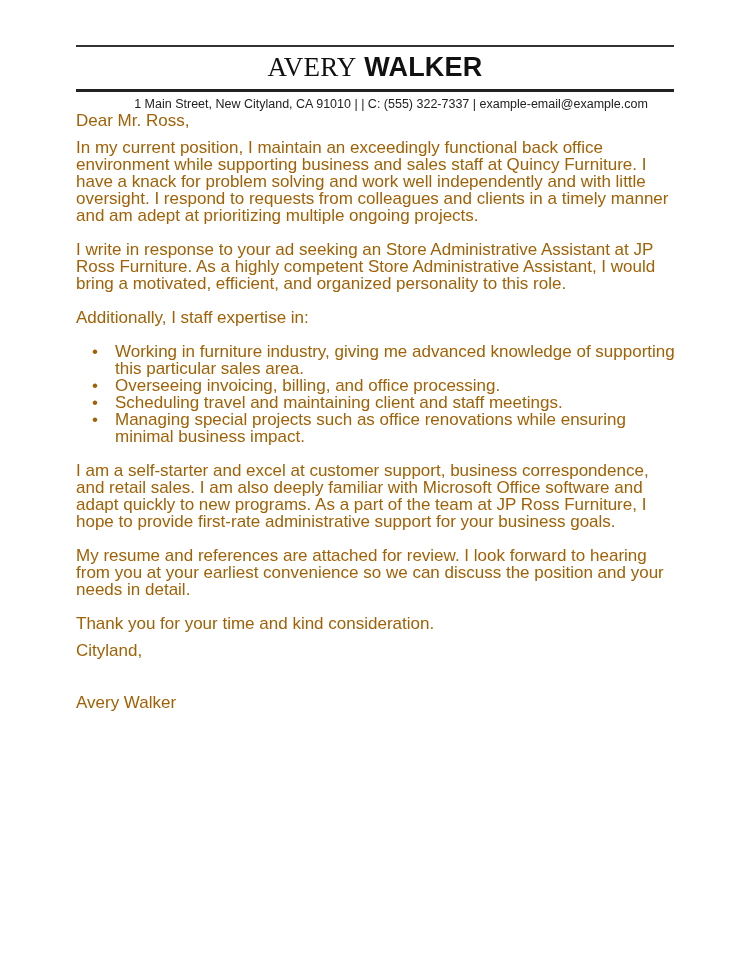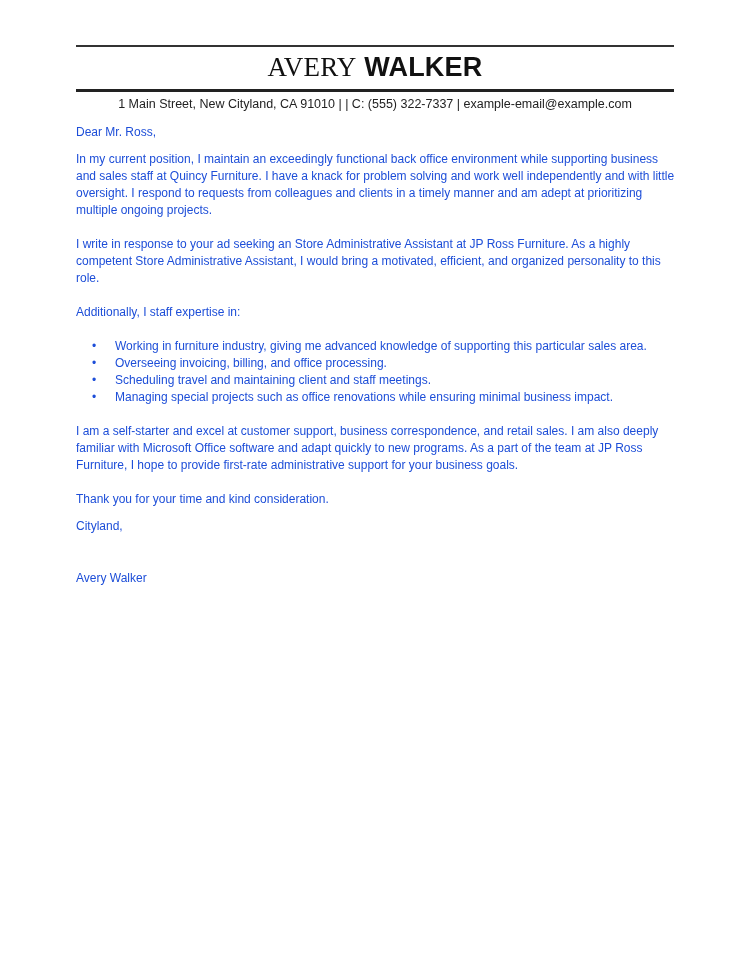--- a/index.html
+++ b/index.html
@@ -10,22 +10,22 @@
       color: #1a1a1a;
       position: relative;
       overflow: hidden;
     }
     .page { position: absolute; left: 76px; top: 0; width: 598px; }
     .rule-top { position: absolute; top: 45px; left: 0; width: 598px; height: 2px; background: #333; }
     .name { position: absolute; top: 52px; left: 0; width: 598px; text-align: center; font-size: 27px; letter-spacing: 0.2px; color: #111; }
     .name .first { font-weight: normal; font-family: Liberation Serif, serif; }
     .name .last { font-weight: bold; }
     .rule-bottom { position: absolute; top: 89px; left: 0; width: 598px; height: 3px; background: #222; }
-    .contact { position: absolute; top: 97px; left: 0; width: 598px; text-align: center; font-size: 12.5px; color: #222; }
-    .body { position: absolute; top: 124px; left: 0; width: 600px; font-size: 12px; line-height: 17px; color: #1d4ed8; }
+    .contact { position: absolute; top: 97px; left: 16px; width: 598px; text-align: center; font-size: 12.5px; color: #222; }
+    .body { position: absolute; top: 112px; left: 0; width: 600px; font-size: 17px; line-height: 17px; color: #a16207; }
     .body p { margin: 0; }
     .salutation { margin-bottom: 10px !important; }
     .para { margin-bottom: 17px !important; }
     .list { list-style: none; margin: 0 0 17px 0; padding: 0; }
     .list li { position: relative; padding-left: 39px; margin: 0; }
     .list li .bullet { position: absolute; left: 16px; top: 0; }
     .thanks { margin-bottom: 10px !important; }
     .closing { margin-bottom: 35px !important; }
   </style>
 </head>
@@ -57,17 +57,18 @@
       <li>
         <span class="bullet">•</span>
         <span>Scheduling travel and maintaining client and staff meetings.</span>
       </li>
       <li>
         <span class="bullet">•</span>
         <span>Managing special projects such as office renovations while ensuring minimal business impact.</span>
       </li>
     </ul>
     <p class="para">I am a self-starter and excel at customer support, business correspondence, and retail sales. I am also deeply familiar with Microsoft Office software and adapt quickly to new programs. As a part of the team at JP Ross Furniture, I hope to provide first-rate administrative support for your business goals.</p>
+    <p class="para">My resume and references are attached for review. I look forward to hearing from you at your earliest convenience so we can discuss the position and your needs in detail.</p>
     <p class="thanks">Thank you for your time and kind consideration.</p>
     <p class="closing">Cityland,</p>
     <p>Avery Walker</p>
   </div>
 </div>
 
 </body></html>

